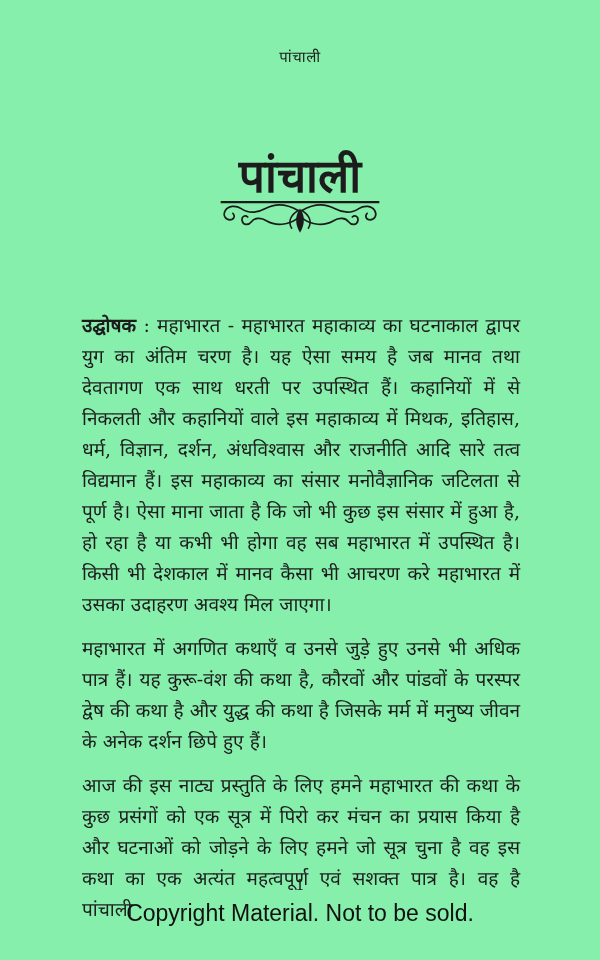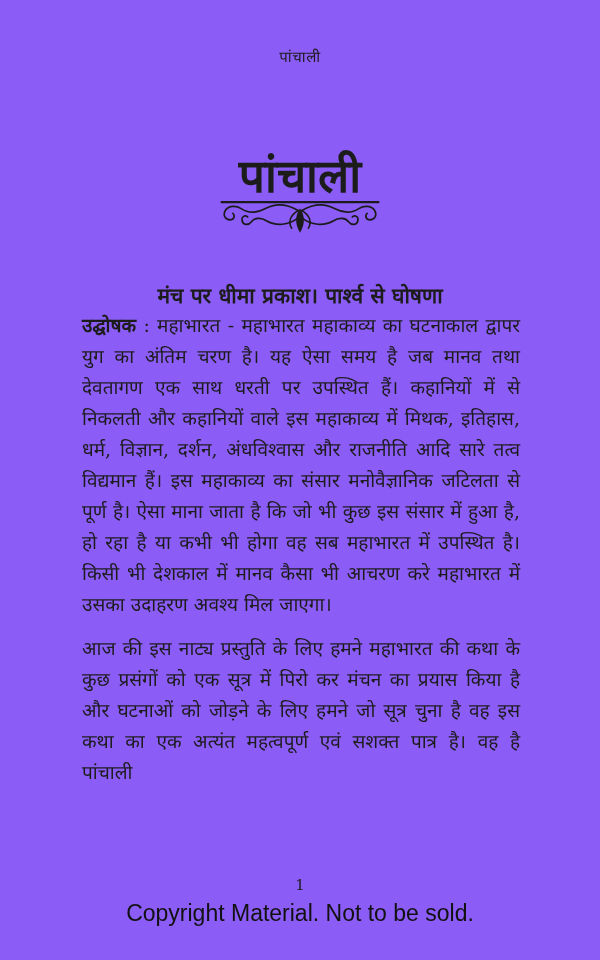--- a/index.html
+++ b/index.html
@@ -7,21 +7,21 @@
   body {
     width: 600px; height: 960px;
     background: #ffffff;
     font-family: "DejaVu Serif", "Liberation Serif", serif;
     color: #1c1c1c;
     overflow: hidden;
   }
   .page {
     position: relative;
     width: 600px; height: 960px;
-    background: #8b5cf6;
+    background: #86efac;
   }
   .running-head {
     position: absolute; top: 46px; left: 0;
     width: 100%; text-align: center;
     font-size: 15px; letter-spacing: 0.5px;
   }
   .chapter-title {
     position: absolute; top: 120px; left: 0;
     width: 100%; text-align: center;
     font-size: 46px; font-weight: 700; line-height: 1.1;
@@ -73,24 +73,24 @@
           <path d="M88 14 C80 19 77 26 81 33"></path>
         </g>
       </defs>
       <line x1="5" y1="5" x2="175" y2="5" stroke="#1b1b1b" stroke-width="2.4"></line>
       <use href="#halfScroll"></use>
       <use href="#halfScroll" transform="translate(180,0) scale(-1,1)"></use>
       <path d="M90 12 C85 19 84 28 90 38 C96 28 95 19 90 12 Z" fill="#1b1b1b" stroke="none"></path>
     </svg>
   </div>
 
-  <h2 class="scene-heading">मंच पर धीमा प्रकाश। पार्श्व से घोषणा</h2>
 
   <div class="body-text">
     <p><strong>उद्घोषक</strong><span> : महाभारत - महाभारत महाकाव्य का घटनाकाल द्वापर युग का अंतिम चरण है। यह ऐसा समय है जब मानव तथा देवतागण एक साथ धरती पर उपस्थित हैं। कहानियों में से निकलती और कहानियों वाले इस महाकाव्य में मिथक, इतिहास, धर्म, विज्ञान, दर्शन, अंधविश्वास और राजनीति आदि सारे तत्व विद्यमान हैं। इस महाकाव्य का संसार मनोवैज्ञानिक जटिलता से पूर्ण है। ऐसा माना जाता है कि जो भी कुछ इस संसार में हुआ है, हो रहा है या कभी भी होगा वह सब महाभारत में उपस्थित है। किसी भी देशकाल में मानव कैसा भी आचरण करे महाभारत में उसका उदाहरण अवश्य मिल जाएगा।</span></p>
+    <p><strong></strong><span>महाभारत में अगणित कथाएँ व उनसे जुड़े हुए उनसे भी अधिक पात्र हैं। यह कुरू-वंश की कथा है, कौरवों और पांडवों के परस्पर द्वेष की कथा है और युद्ध की कथा है जिसके मर्म में मनुष्य जीवन के अनेक दर्शन छिपे हुए हैं।</span></p>
     <p><strong></strong><span>आज की इस नाट्य प्रस्तुति के लिए हमने महाभारत की कथा के कुछ प्रसंगों को एक सूत्र में पिरो कर मंचन का प्रयास किया है और घटनाओं को जोड़ने के लिए हमने जो सूत्र चुना है वह इस कथा का एक अत्यंत महत्वपूर्ण एवं सशक्त पात्र है। वह है पांचाली</span></p>
   </div>
 
   <div class="page-number">1</div>
 
   <div class="copyright">Copyright Material. Not to be sold.</div>
 
 </div>
 
 </body></html>

